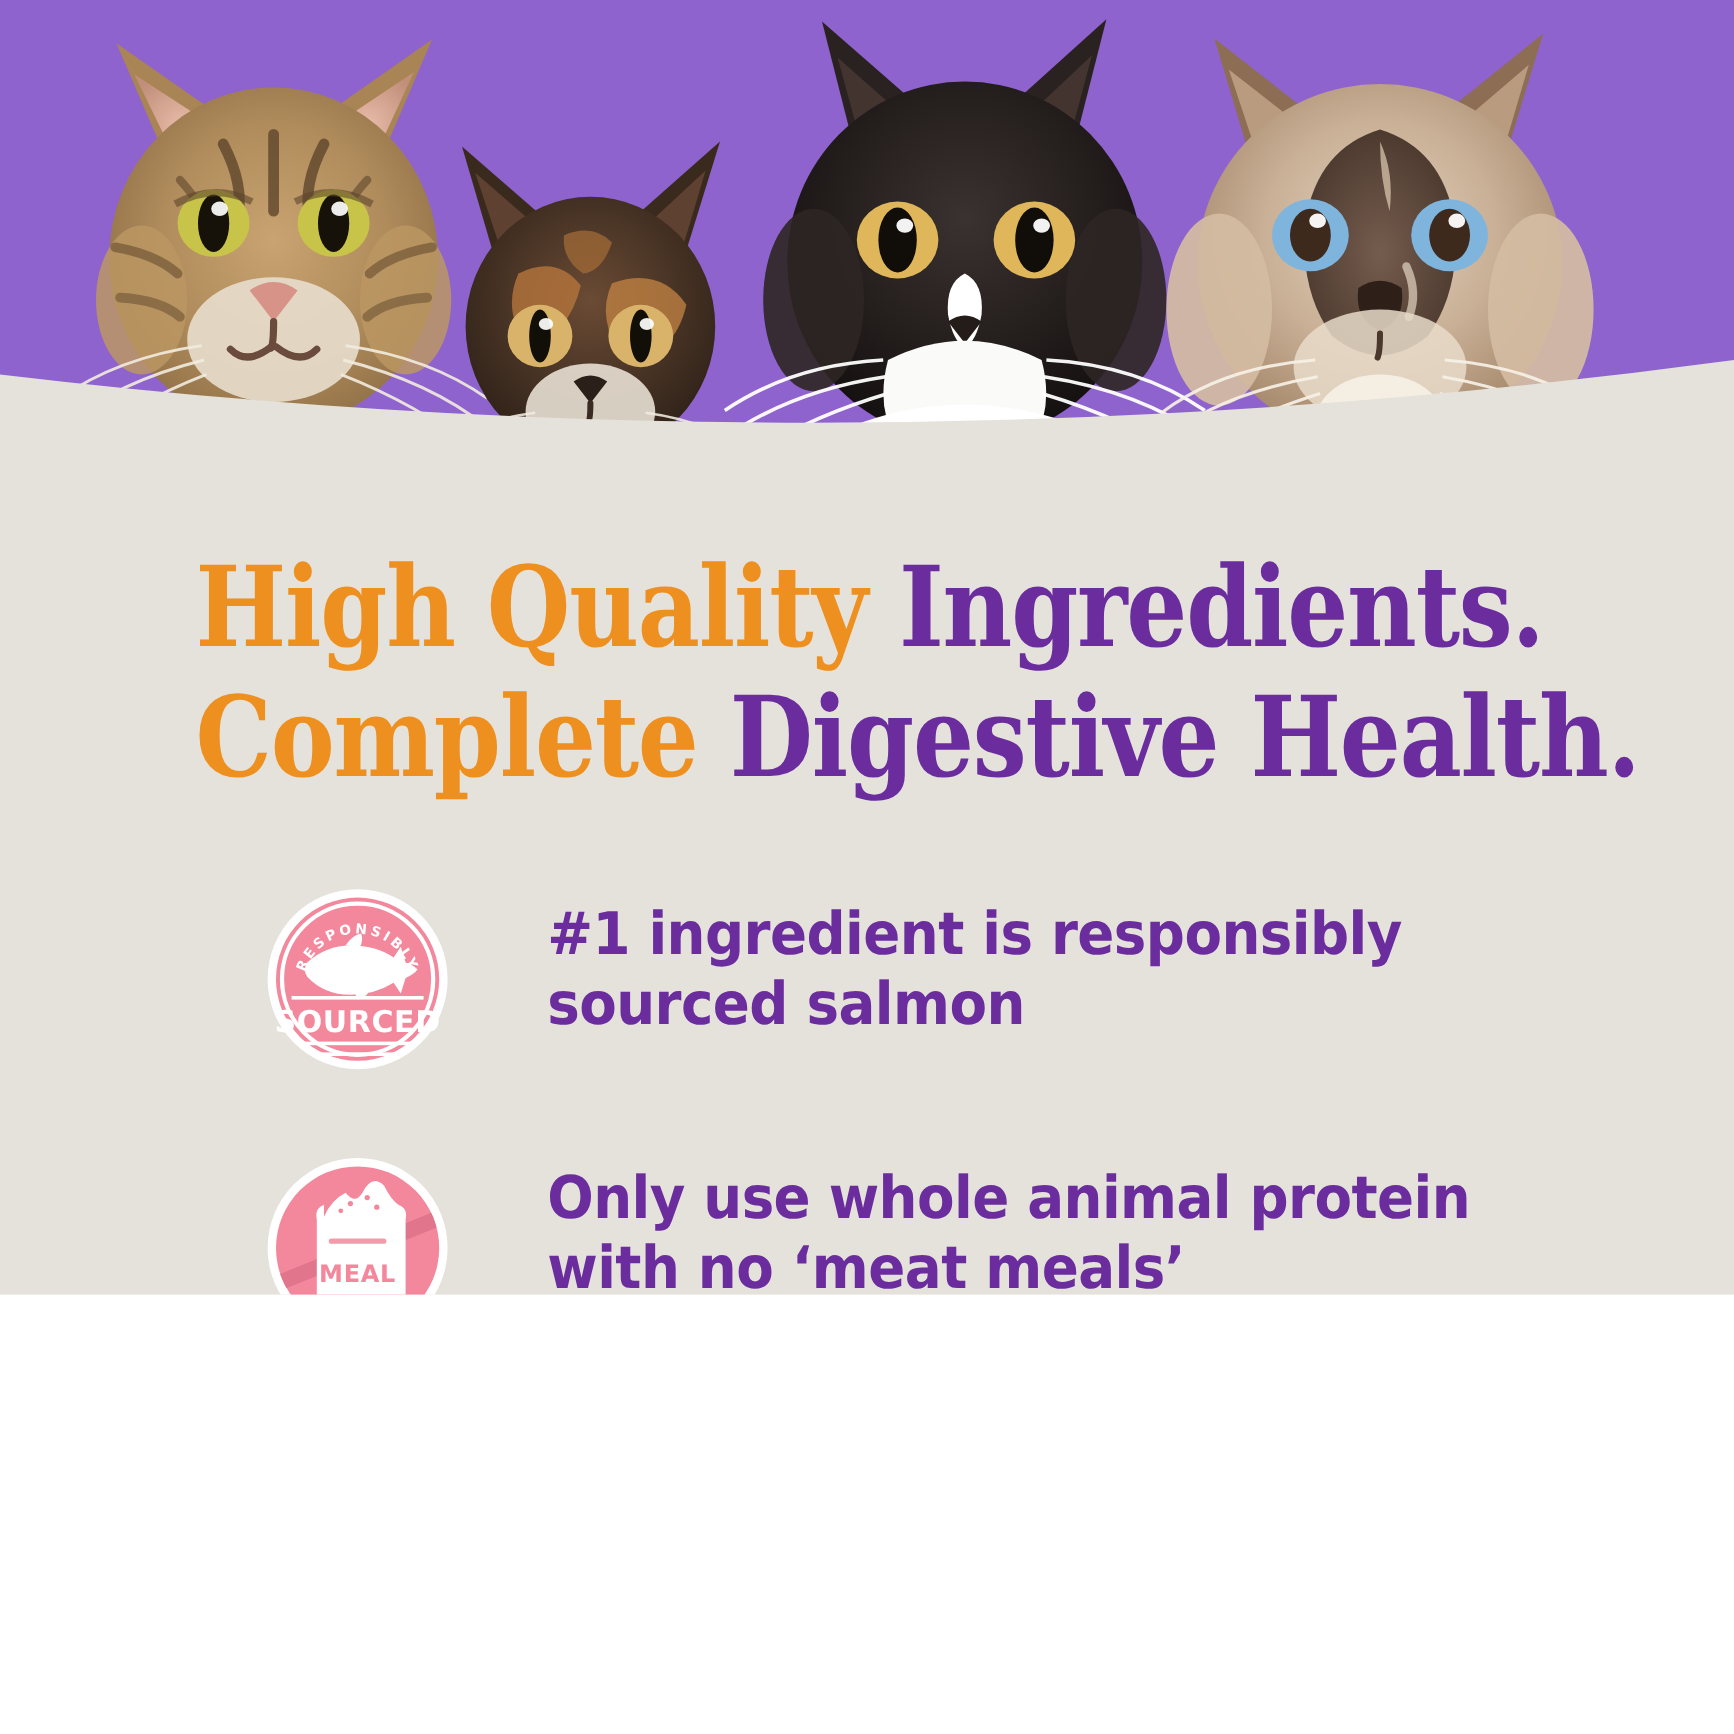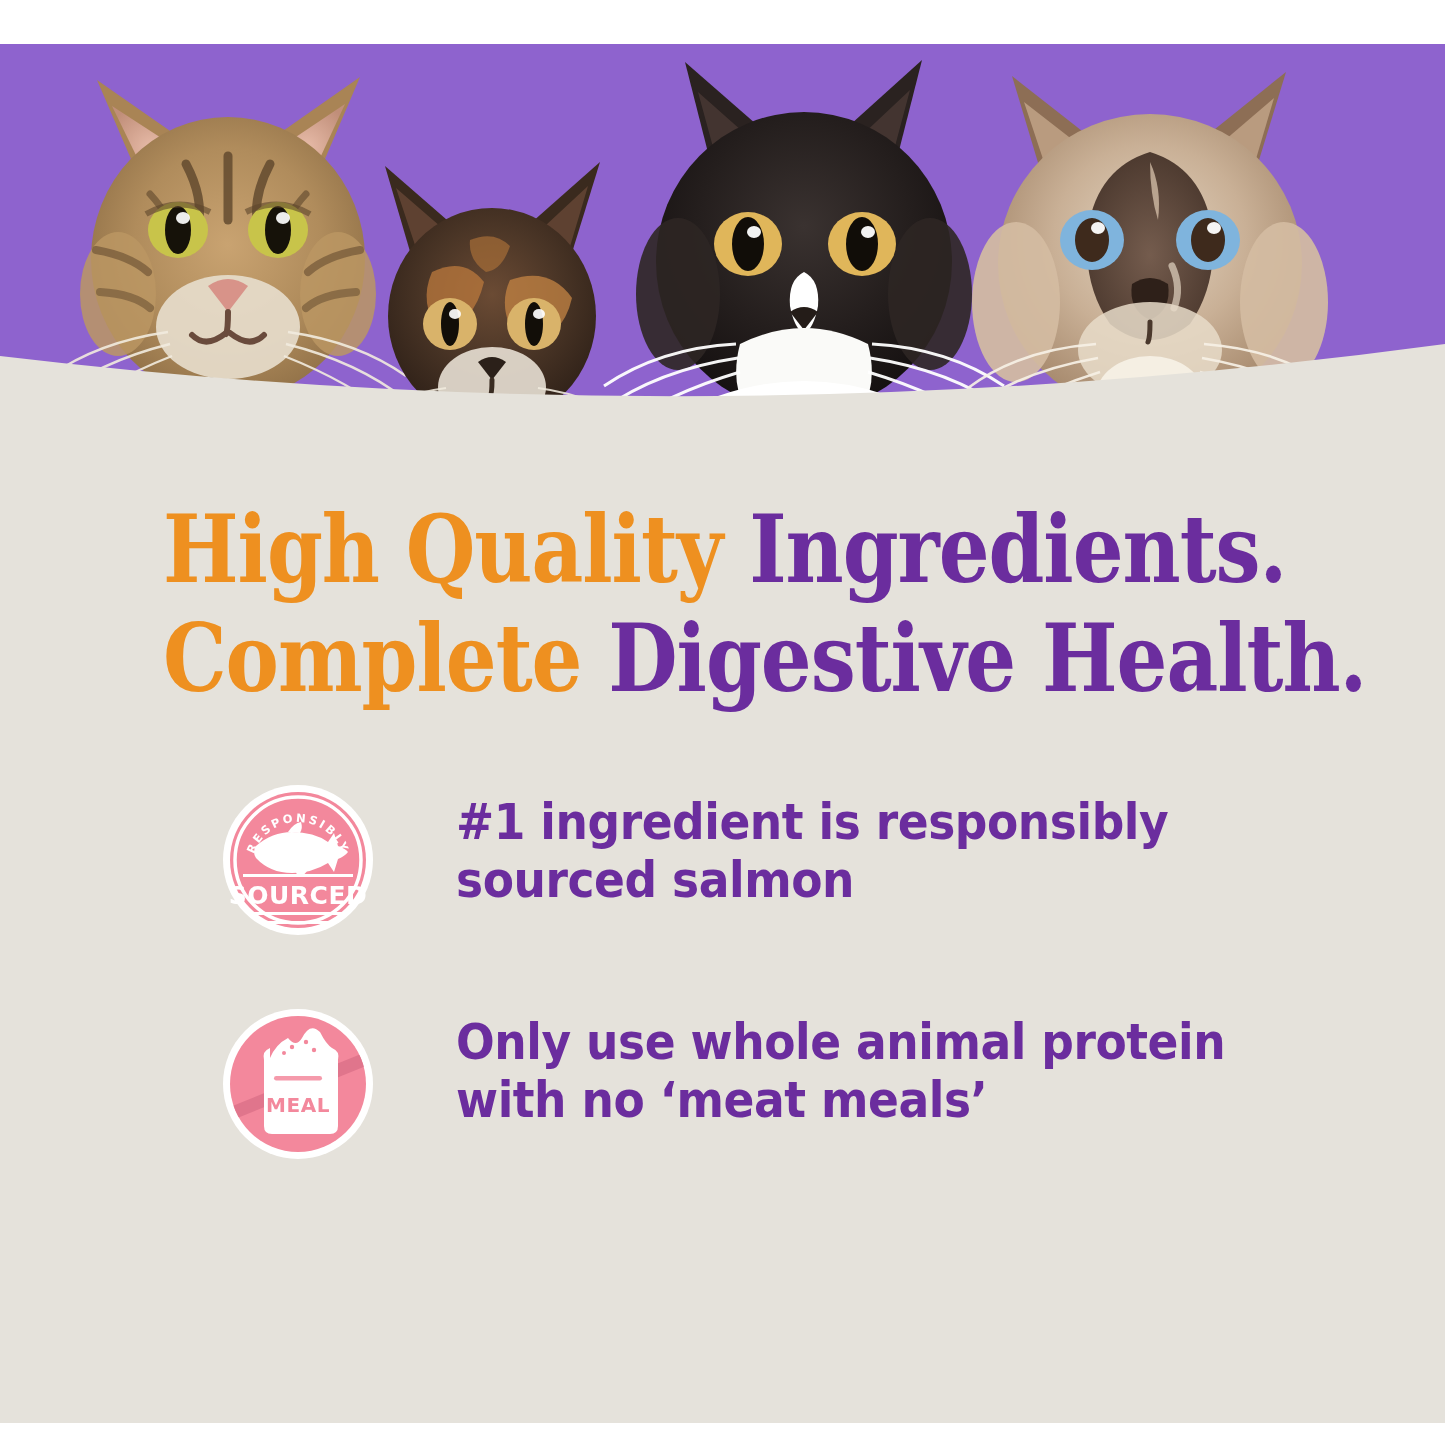--- a/index.html
+++ b/index.html
@@ -6,25 +6,24 @@
   html, body {
     margin: 0;
     padding: 0;
     background: #ffffff;
   }
   * { box-sizing: border-box; }
 
   .canvas {
     position: relative;
     width: 1445px;
-    height: 1379px;
+    height: 1079px;
     overflow: hidden;
     background: #E5E2DB;
     font-family: "Liberation Sans", sans-serif;
-    margin-top: 44px;
   }
 
   
   .hero {
     position: absolute;
     left: 0; top: 0;
     width: 1445px;
     height: 400px;
     overflow: hidden;
   }

